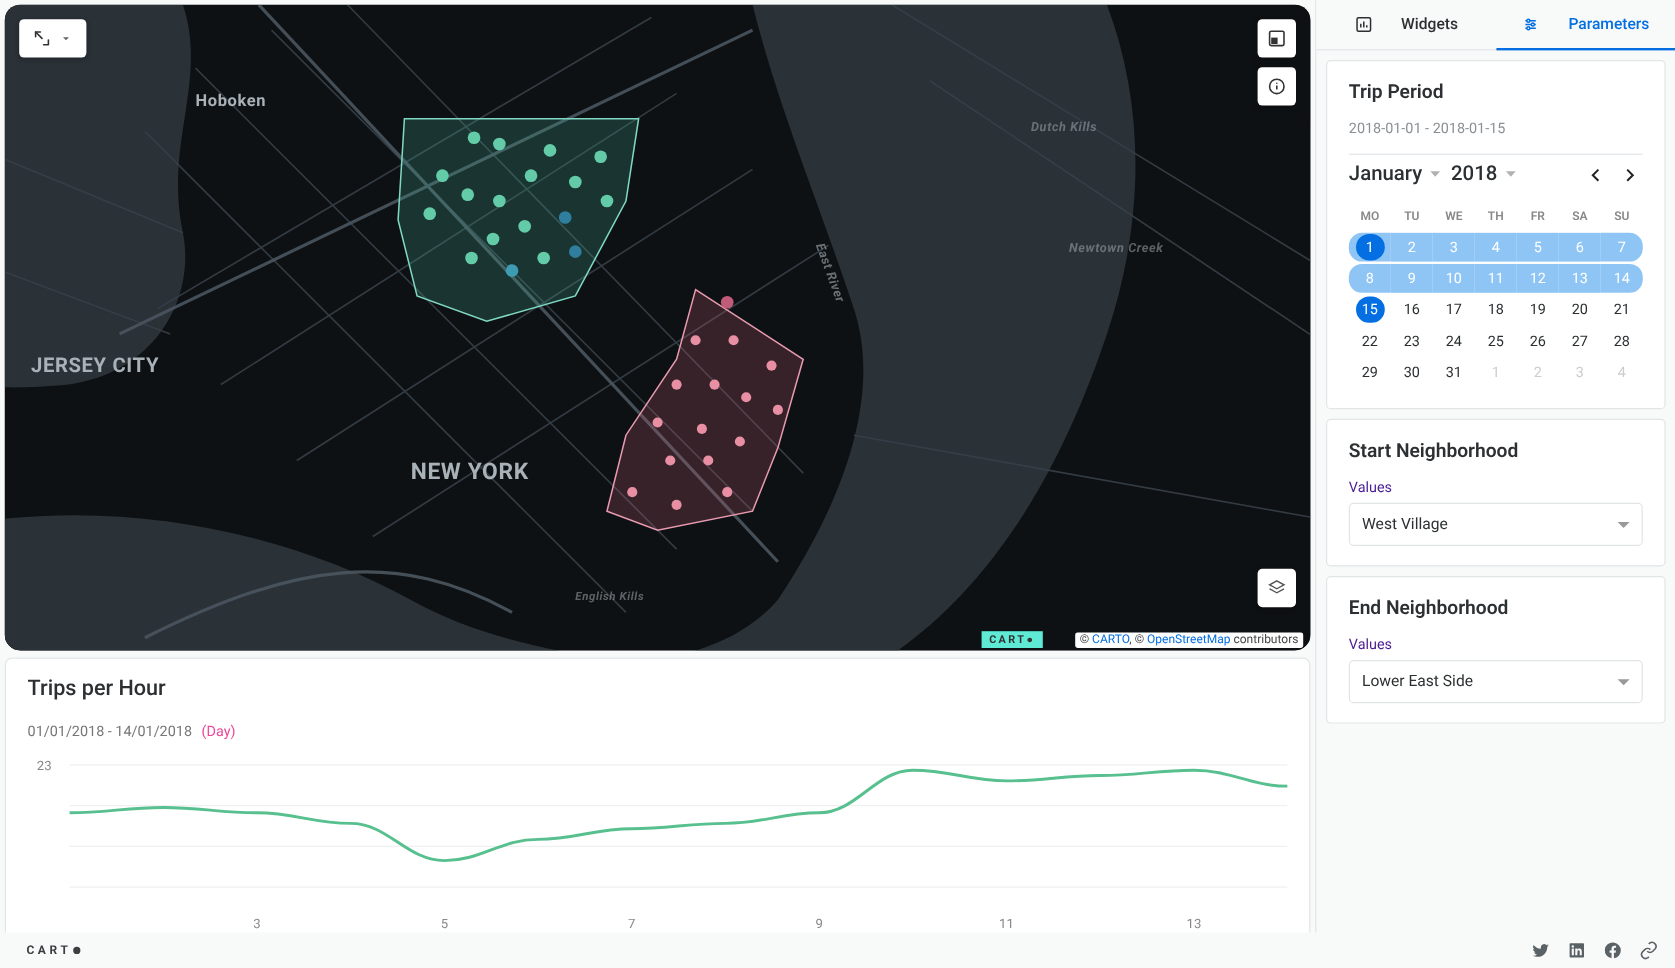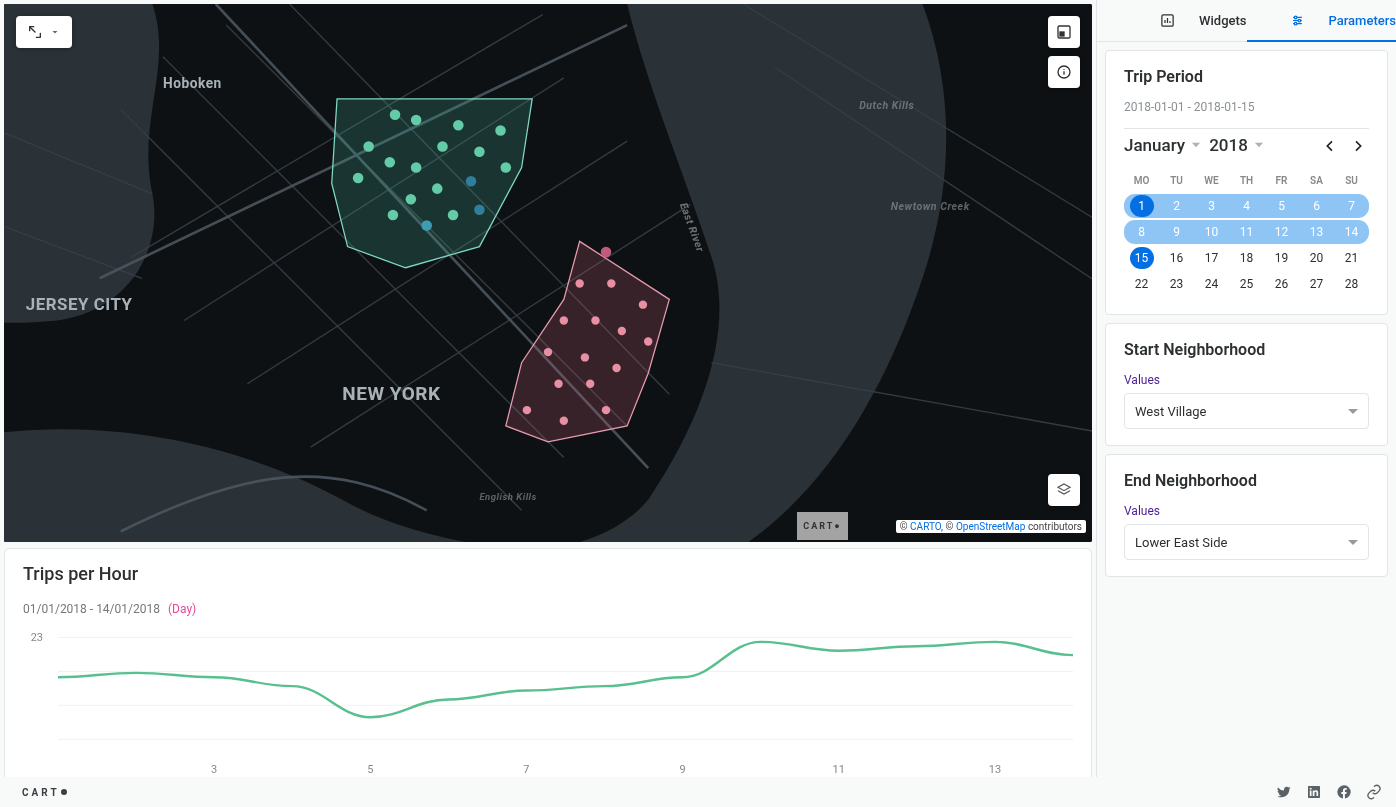--- a/index.html
+++ b/index.html
@@ -15,59 +15,59 @@
     --pink:#E98FA4;
   }
   *{box-sizing:border-box;font-family:-apple-system,BlinkMacSystemFont,"Segoe UI",Roboto,Helvetica,Arial,sans-serif}
   html,body{margin:0;padding:0;height:100%;width:100%;background:var(--body-bg);color:var(--text);overflow:hidden}
   #app{display:flex;height:100%;width:100%}
 
   
   #left{flex:1;display:flex;flex-direction:column;padding:4px;gap:6px;min-width:0}
 
   
-  #map{position:relative;flex:1;border-radius:2px;overflow:hidden;background:var(--map-bg)}
+  #map{position:relative;flex:1;border-radius:13px;overflow:hidden;background:var(--map-bg)}
   .map-svg{position:absolute;inset:0;width:100%;height:100%}
   .map-label{fill:#A9B2B8;font-weight:700;letter-spacing:.5px}
 
   
   .ctl{position:absolute;background:#fff;border-radius:4px;box-shadow:0 1px 4px rgba(0,0,0,.25);display:flex;align-items:center;justify-content:center;cursor:pointer}
   #lasso{top:12px;left:12px;width:56px;height:32px;gap:6px}
   #lasso svg{width:16px;height:16px}
   #lasso .caret{width:12px;height:12px}
 
   #legend-btn{top:12px;right:12px;width:32px;height:32px}
   #info-btn{top:52px;right:12px;width:32px;height:32px}
   #layers-btn{bottom:36px;right:12px;width:32px;height:32px}
 
   #zoomgrp{left:12px;bottom:36px;display:flex;flex-direction:column;border-radius:4px;overflow:hidden;box-shadow:0 1px 4px rgba(0,0,0,.25)}
   #zoomgrp .zbtn{width:32px;height:32px;background:#fff;display:flex;align-items:center;justify-content:center;font-size:18px;cursor:pointer}
   #zoomgrp .zbtn.lvl{font-size:12px;color:var(--muted);cursor:default}
   #zoomgrp .zbtn+.zbtn{border-top:1px solid var(--border)}
 
   
   #attribution{position:absolute;right:0;bottom:0;display:flex;align-items:center;gap:8px;font-size:10px;padding:2px 6px;color:#666}
-  #attr-carto{background:#a3a3a3;height:28px;padding:0 6px;display:flex;align-items:center;letter-spacing:2px;font-weight:700;font-size:9px;margin-right:40px;color:#333}
+  #attr-carto{background:#5eead4;height:14px;padding:0 6px;display:flex;align-items:center;letter-spacing:2px;font-weight:700;font-size:9px;margin-right:19px;color:#333}
   #attr-text{background:#fff;padding:1px 4px;border-radius:2px;color:#444}
   #attr-text a{color:var(--blue);text-decoration:none}
 
   
   #chartCard{background:#fff;border:1px solid var(--border);border-radius:6px;padding:14px 18px 8px 18px;min-height:255px}
   #chartTitle{font-size:18px;font-weight:500;margin:0 0 18px 0}
   #chartRange{font-size:12px;color:#777}
   #chartRange .agg{margin-left:8px;color:#ec4899}
   .chartSvg{width:100%;height:165px;margin-top:2px}
   .chartLine{fill:none;stroke:var(--green);stroke-width:2.5}
   .grid line{stroke:#f0f0f0}
   .axis text{font-size:11px;fill:#888}
 
   
   #side{width:300px;flex:none;background:var(--body-bg);display:flex;flex-direction:column;border-left:1px solid var(--border);height:100%}
   #tabs{display:flex;height:42px;background:var(--body-bg)}
-  .tab{flex:1;display:flex;align-items:center;justify-content:flex-end;gap:24px;font-size:13px;font-weight:500;color:var(--text);cursor:pointer;border-bottom:1px solid var(--border)}
+  .tab{flex:1;display:flex;align-items:center;justify-content:center;gap:24px;font-size:13px;font-weight:500;color:var(--text);cursor:pointer;border-bottom:1px solid var(--border)}
   .tab.active{color:var(--blue);border-bottom:2px solid var(--blue)}
   .tab svg{width:15px;height:15px}
   .tab.active svg{color:var(--blue)}
 
   #panels{flex:1;overflow:auto;padding:0 0 12px 0}
   .panel{background:#fff;border:1px solid var(--border);border-radius:4px;margin:8px;padding:16px 18px}
   .panel h3{margin:0 0 14px 0;font-size:16px;font-weight:600}
   .panel .sub{font-size:12px;color:#8a9094;margin-bottom:14px}
   .panel .lbl{font-size:12px;color:#4c1d95;margin-bottom:6px}
   .panel select,.panel .sel{width:100%;height:36px;border:1px solid var(--border);border-radius:4px;padding:0 10px;font-size:13px;color:var(--text);background:#fff;appearance:none;position:relative}
@@ -360,20 +360,29 @@
               </tr>
               <tr>
                 <td><span>22</span></td>
                 <td><span>23</span></td>
                 <td><span>24</span></td>
                 <td><span>25</span></td>
                 <td><span>26</span></td>
                 <td><span>27</span></td>
                 <td><span>28</span></td>
               </tr>
+              <tr>
+                <td><span>29</span></td>
+                <td><span>30</span></td>
+                <td><span>31</span></td>
+                <td class="dim"><span>1</span></td>
+                <td class="dim"><span>2</span></td>
+                <td class="dim"><span>3</span></td>
+                <td class="dim"><span>4</span></td>
+              </tr>
             </tbody>
           </table>
       </div>
 
       <div class="panel">
         <h3>Start Neighborhood</h3>
         <div class="lbl">Values</div>
         <div class="sel"><span style="line-height:36px">West Village</span></div>
       </div>
 

